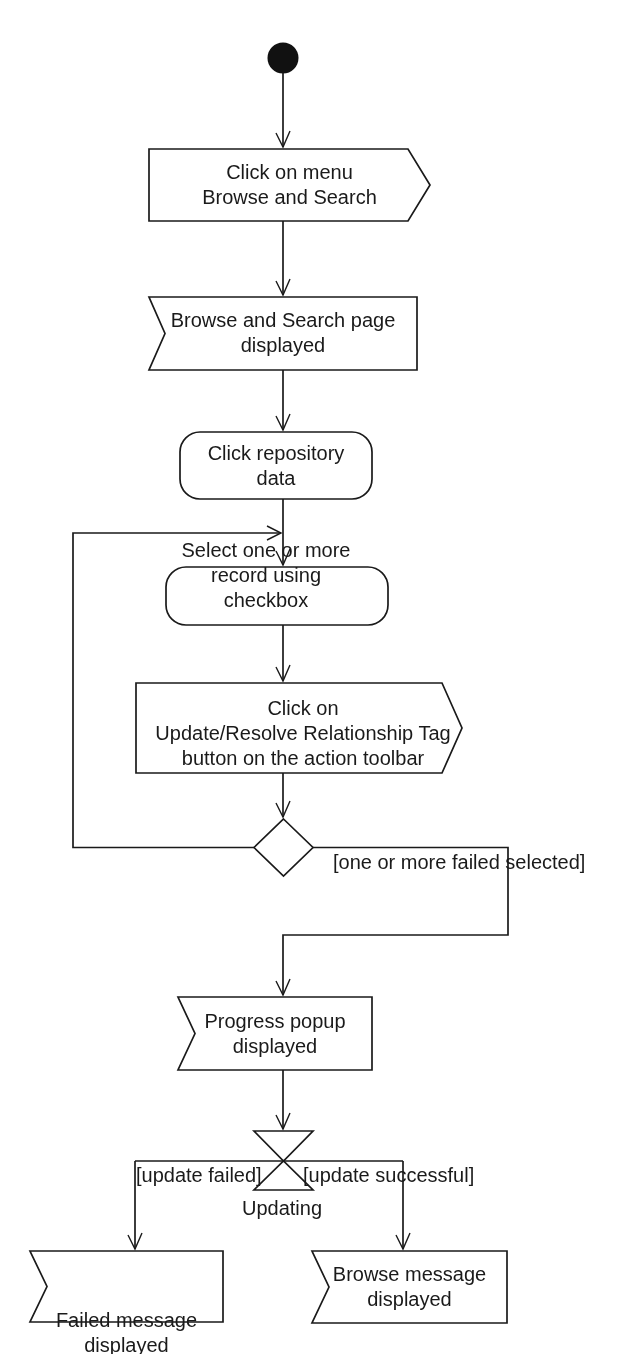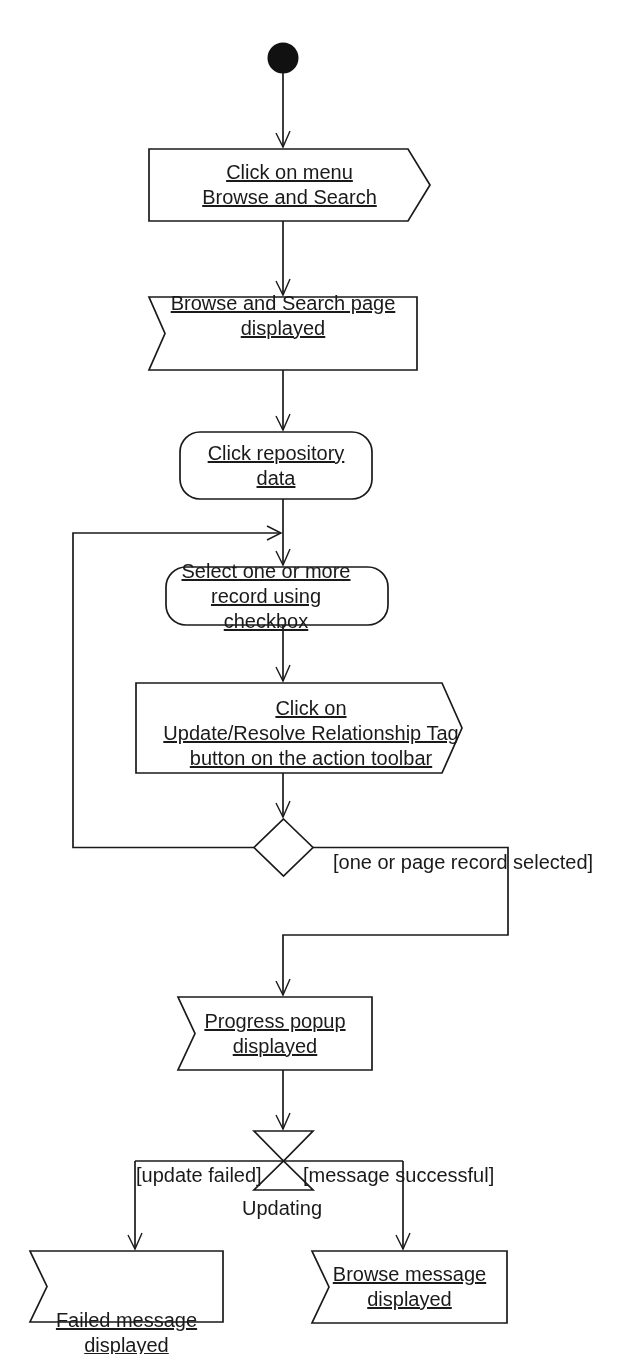--- a/index.html
+++ b/index.html
@@ -16,21 +16,21 @@
   .node-label {
     position: absolute;
     display: flex;
     align-items: center;
     justify-content: center;
     text-align: center;
     font-size: 20px;
     line-height: 25px;
     pointer-events: none;
   }
-  .node-label > span { white-space: pre-line; text-decoration: underline; }
+  .node-label > span { white-space: pre-line; }
   .edge-label {
     position: absolute;
     font-size: 20px;
     line-height: 22px;
     white-space: nowrap;
     pointer-events: none;
   }
 </style>
 </head>
 <body>
@@ -80,36 +80,36 @@
       <path d="M30,1251 H223 V1322 H30 L47,1286.5 Z" fill="#ffffff"></path>
       <path d="M312,1251 H507 V1323 H312 L329,1287 Z" fill="#ffffff"></path>
     </g>
   </svg>
 
   <div class="node-label" style="left:149px; top:149px; width:281px; height:72px;">
     <span>Click on menu
 Browse and Search</span>
   </div>
 
-  <div class="node-label" style="left:149px; top:280px; width:268px; height:71px;align-items:center;">
+  <div class="node-label" style="left:149px; top:297px; width:268px; height:71px;align-items:center;">
     <span>Browse and Search page
 displayed</span>
   </div>
 
   <div class="node-label" style="left:180px; top:432px; width:192px; height:67px;">
     <span>Click repository
 data</span>
   </div>
 
-  <div class="node-label" style="left:166px; top:567px; width:200px; height:58px;">
+  <div class="node-label" style="left:166px; top:546px; width:200px; height:58px;">
     <span>Select one or more
 record using checkbox</span>
   </div>
 
-  <div class="node-label" style="left:148px; top:683px; width:326px; height:100px;">
+  <div class="node-label" style="left:140px; top:683px; width:326px; height:100px;">
     <span>Click on
 Update/Resolve Relationship Tag
 button on the action toolbar</span>
   </div>
 
   <div class="node-label" style="left:178px; top:997px; width:194px; height:73px;">
     <span>Progress popup
 displayed</span>
   </div>
 
@@ -117,21 +117,21 @@
     <span>Failed message
 displayed</span>
   </div>
 
   <div class="node-label" style="left:312px; top:1251px; width:195px; height:72px;">
     <span>Browse message
 displayed</span>
   </div>
 
 
-  <div class="edge-label" style="left:333px; top:851px;">[one or page record selected]</div>
+  <div class="edge-label" style="left:333px; top:851px;">[one or more failed selected]</div>
 
   <div class="edge-label" style="left:136px; top:1164px;">[update failed]</div>
 
-  <div class="edge-label" style="left:303px; top:1164px;">[message successful]</div>
+  <div class="edge-label" style="left:303px; top:1164px;">[update successful]</div>
 
   <div class="edge-label" style="left:242px; top:1197px;">Updating</div>
 
 </div>
 
 </body></html>

